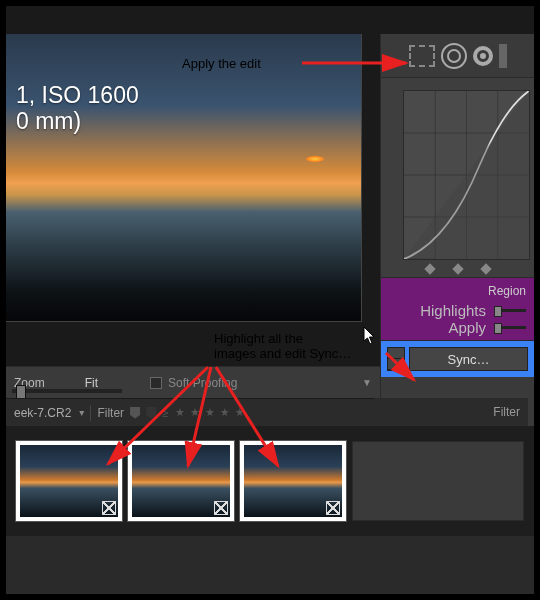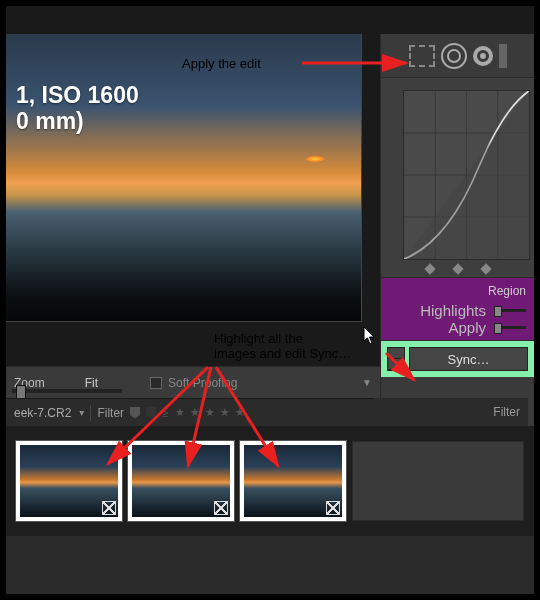--- a/index.html
+++ b/index.html
@@ -43,21 +43,21 @@
     background: radial-gradient(ellipse, #ffcc40 0%, #ff8820 60%, transparent 100%);
     border-radius: 50%;
     transform: translate(122px, -22px);
   }
   .meta-overlay {
     position: absolute;
     left: 10px; top: 48px;
     color: #fff;
     font-size: 23px;
     line-height: 1.15;
-    font-weight: 700;
+    font-weight: 400;
     text-shadow: 0 1px 2px rgba(0,0,0,0.5);
   }
 
   
   .right-panel {
     position: absolute;
     left: 374px; top: 28px; right: 0; bottom: 0;
     background: #3a3a3a;
     border-left: 1px solid #2a2a2a;
   }
@@ -142,21 +142,21 @@
     position: relative;
   }
   .slider-row .track::after {
     content:""; position:absolute; left:0; top:-3px;
     width:6px; height:9px; background:#888; border:1px solid #222;
   }
 
   .sync-bar {
     display:flex; align-items:center; gap:4px;
     padding: 6px; border-top:1px solid #2a2a2a;
-    background:#86efac;
+    background:#3b82f6;
   }
   .switch-btn {
     width: 18px; height: 24px; background:#454545;
     border:1px solid #222;
     display:flex; flex-direction:column;
   }
   .switch-btn div{ flex:1; border-bottom:1px solid #222;}
   .sync-btn {
     flex:1; height:24px;
     background:#454545; border:1px solid #222;

